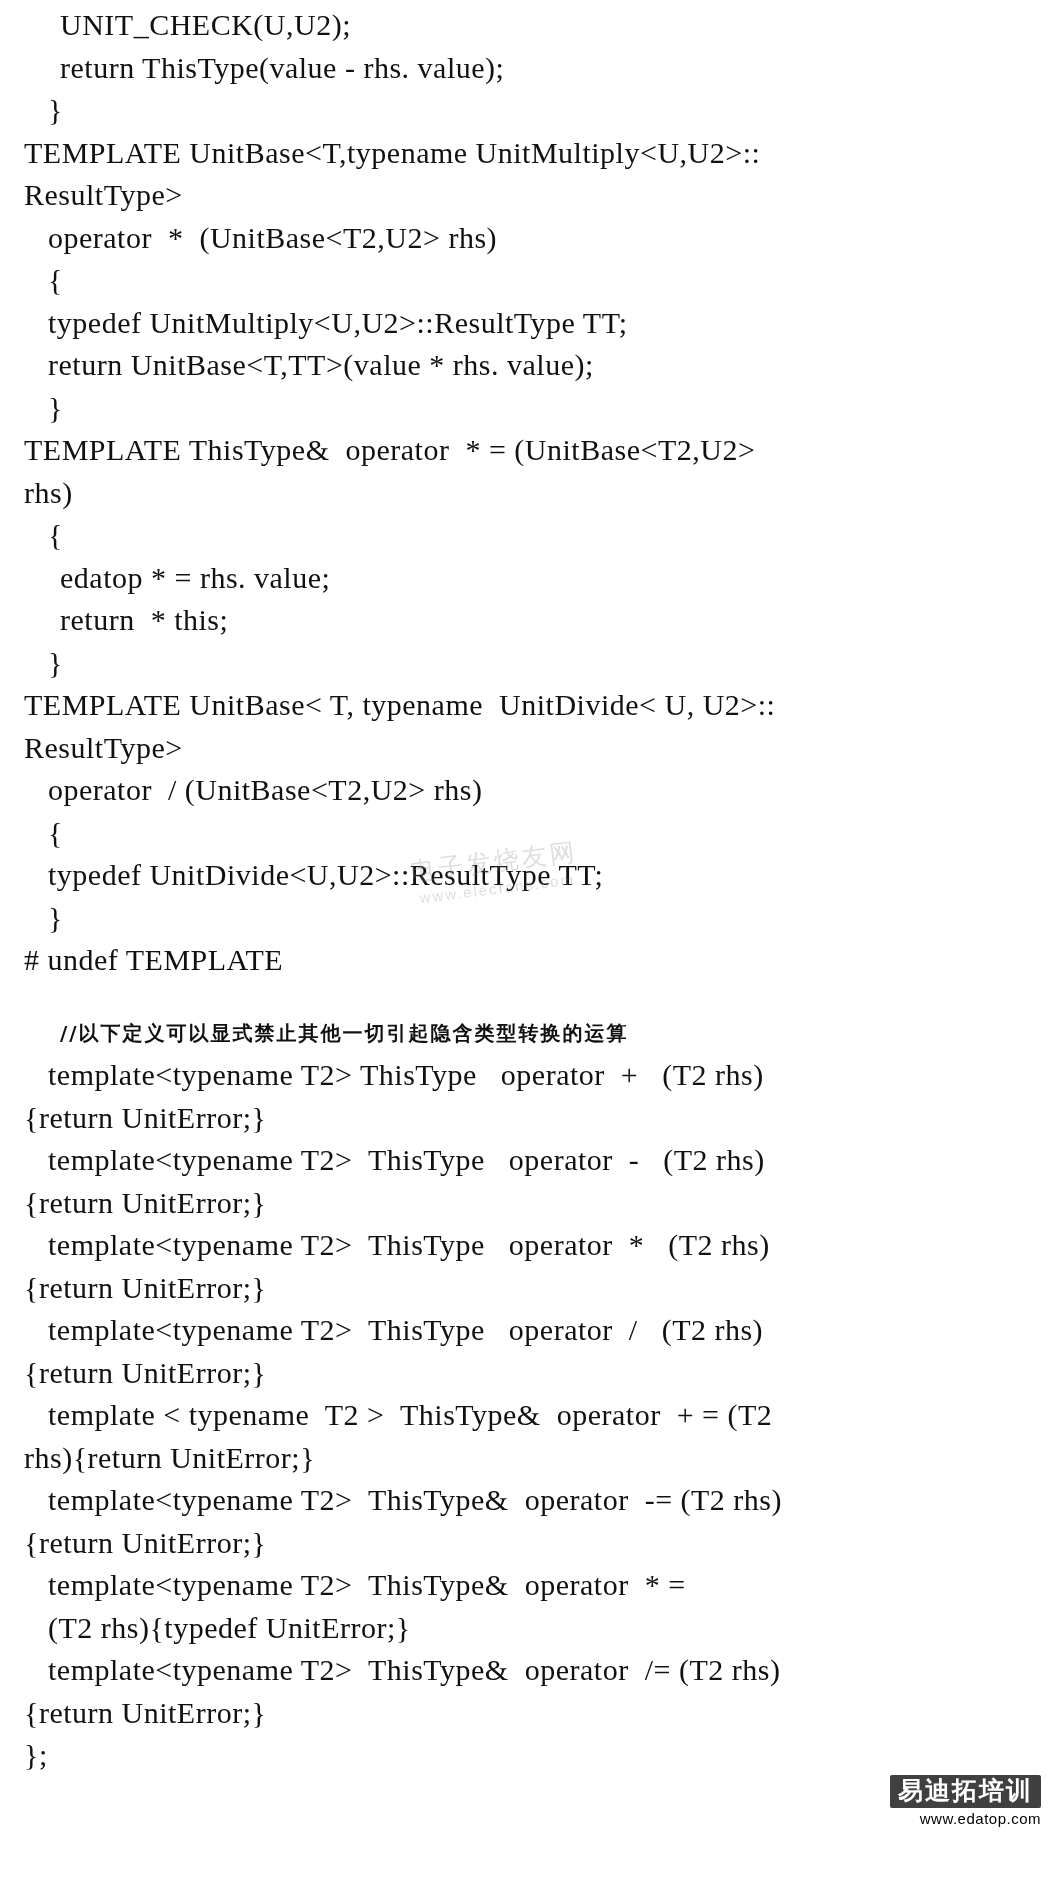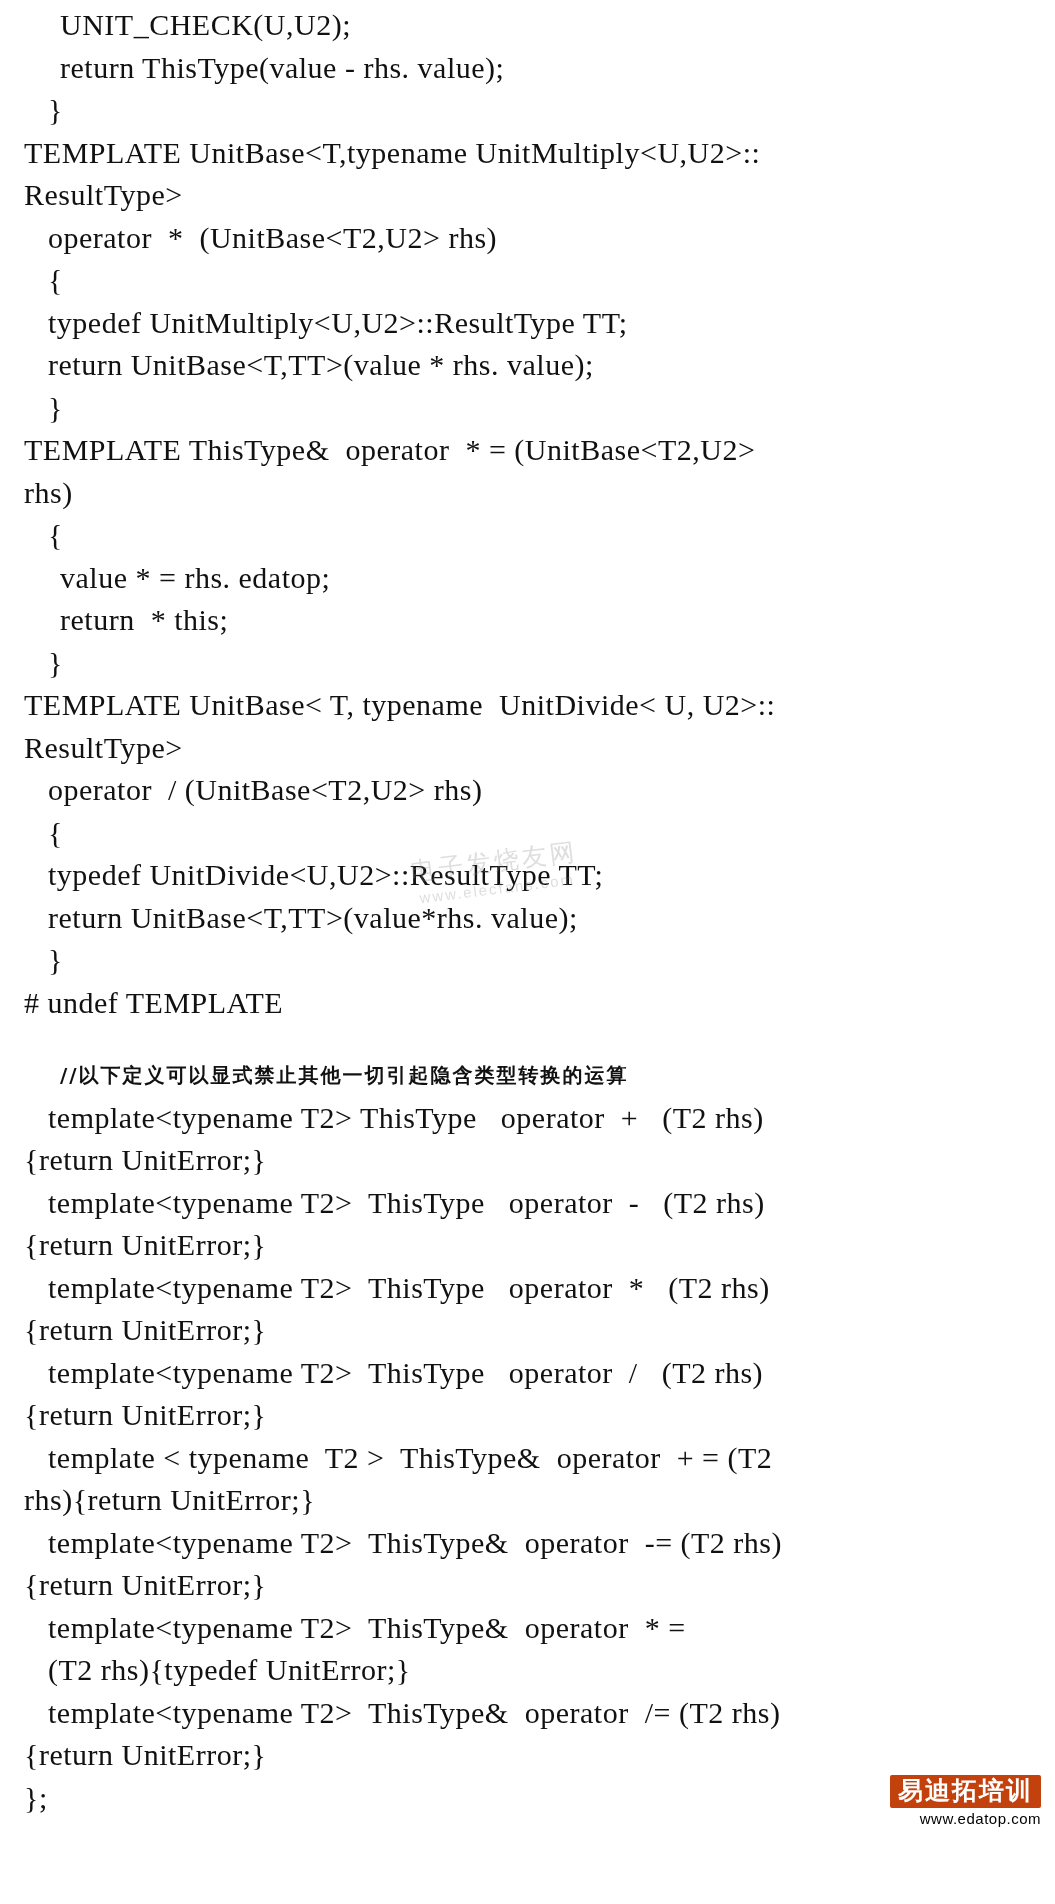--- a/index.html
+++ b/index.html
@@ -76,21 +76,21 @@
   
   #logo {
     position: absolute;
     right: 14px;
     bottom: 10px;
     text-align: right;
     line-height: 1.05;
   }
   #logo .logo-mark {
     display: inline-block;
-    background: #c2410c;
+    background: #404040;
     color: #ffffff;
     font-family: "DejaVu Sans", sans-serif;
     font-size: 25px;
     font-weight: bold;
     letter-spacing: 2px;
     padding: 3px 8px 4px 8px;
     border-radius: 2px;
   }
   #logo .logo-url {
     display: block;
@@ -113,29 +113,28 @@
       <div class="line ind0">TEMPLATE UnitBase&lt;T,typename UnitMultiply&lt;U,U2&gt;::</div>
       <div class="line ind0">ResultType&gt;</div>
       <div class="line ind1">operator  *  (UnitBase&lt;T2,U2&gt; rhs)</div>
       <div class="line ind1">{</div>
       <div class="line ind1">typedef UnitMultiply&lt;U,U2&gt;::ResultType TT;</div>
       <div class="line ind1">return UnitBase&lt;T,TT&gt;(value * rhs. value);</div>
       <div class="line ind1">}</div>
       <div class="line ind0">TEMPLATE ThisType&amp;  operator  * = (UnitBase&lt;T2,U2&gt;</div>
       <div class="line ind0">rhs)</div>
       <div class="line ind1">{</div>
-      <div class="line ind2">value * = rhs. edatop;</div>
+      <div class="line ind2">edatop * = rhs. value;</div>
       <div class="line ind2">return  * this;</div>
       <div class="line ind1">}</div>
       <div class="line ind0">TEMPLATE UnitBase&lt; T, typename  UnitDivide&lt; U, U2&gt;::</div>
       <div class="line ind0">ResultType&gt;</div>
       <div class="line ind1">operator  / (UnitBase&lt;T2,U2&gt; rhs)</div>
       <div class="line ind1">{</div>
       <div class="line ind1">typedef UnitDivide&lt;U,U2&gt;::ResultType TT;</div>
-      <div class="line ind1">return UnitBase&lt;T,TT&gt;(value*rhs. value);</div>
       <div class="line ind1">}</div>
       <div class="line ind0"># undef TEMPLATE</div>
       <div class="line ind0 blank"></div>
       <div class="line ind2 cn">//以下定义可以显式禁止其他一切引起隐含类型转换的运算</div>
       <div class="line ind1">template&lt;typename T2&gt; ThisType   operator  +   (T2 rhs)</div>
       <div class="line ind0">{return UnitError;}</div>
       <div class="line ind1">template&lt;typename T2&gt;  ThisType   operator  -   (T2 rhs)</div>
       <div class="line ind0">{return UnitError;}</div>
       <div class="line ind1">template&lt;typename T2&gt;  ThisType   operator  *   (T2 rhs)</div>
       <div class="line ind0">{return UnitError;}</div>

